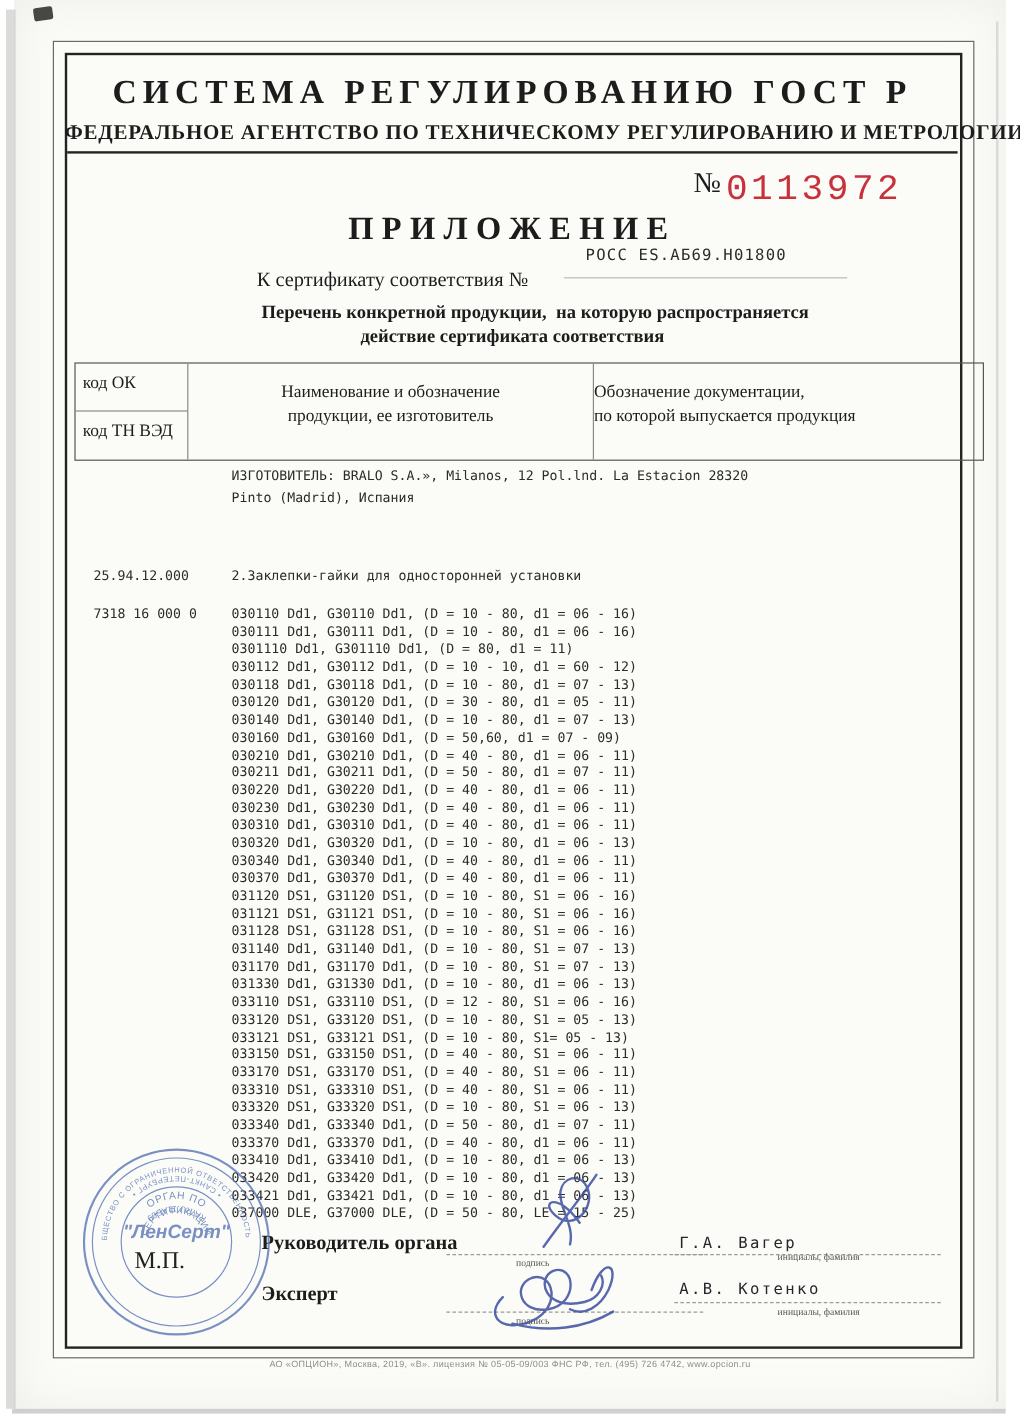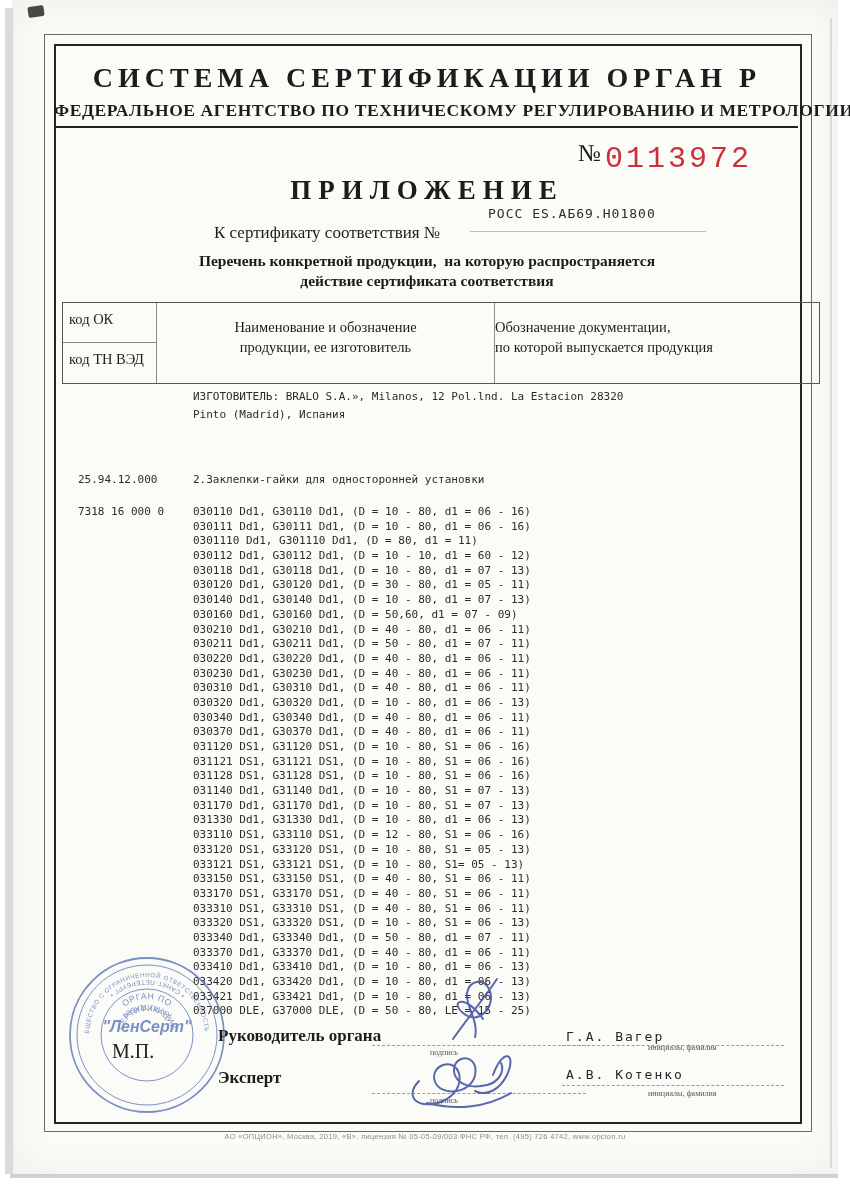--- a/index.html
+++ b/index.html
@@ -25,21 +25,21 @@
   .num-sign{font-size:24px;vertical-align:6px;}
   .num-value{font-family:"DejaVu Sans Mono", monospace;font-size:30px;letter-spacing:3px;}
   .doc-title{position:absolute;left:54px;top:175px;width:746px;text-align:center;
              font-size:27px;font-weight:bold;letter-spacing:7px;}
   .cert-label{position:absolute;left:214px;top:223px;font-size:17px;}
   .cert-number{position:absolute;left:488px;top:206px;font-family:"DejaVu Sans Mono", monospace;
                font-size:13px;letter-spacing:1px;}
   .cert-underline{position:absolute;left:470px;top:231px;width:236px;border-bottom:1px solid #b7bdb8;}
   .subtitle{position:absolute;left:54px;width:746px;text-align:center;font-size:15.5px;
             font-weight:bold;white-space:pre;}
-  .subtitle.l1{top:252px;} .subtitle.l2{top:272px;}
+  .subtitle.l1{top:252px;margin-left:19px;} .subtitle.l2{top:272px;}
   
   .spec-table{position:absolute;left:62px;top:302px;width:756px;height:80px;border:1px solid #565652;}
   .tcol-div1{position:absolute;left:93px;top:0;width:1px;height:100%;background:#8a8a86;}
   .tcol-div2{position:absolute;left:431px;top:0;width:1px;height:100%;background:#8a8a86;}
   .trow-div{position:absolute;left:0;top:39px;width:93px;height:1px;background:#8a8a86;}
   .tcell{position:absolute;font-size:14.5px;}
   .cell-ok{left:6px;top:8px;} .cell-tnved{left:6px;top:48px;}
   .cell-c2{left:94px;top:14px;width:337px;text-align:center;line-height:20px;}
   .cell-c3{left:432px;top:14px;width:324px;text-align:left;line-height:20px;}
   
@@ -78,21 +78,21 @@
 <div class="page">
   <div class="paper"></div>
   <div class="edge-left"></div>
   <div class="edge-bottom"></div>
   <div class="edge-right"></div>
   <div class="corner-mark"></div>
 
   <div class="frame-outer"></div>
   <div class="frame-inner"></div>
 
-  <div class="sys-title">СИСТЕМА СЕРТИФИКАЦИИ ОРГАН Р</div>
+  <div class="sys-title">СИСТЕМА РЕГУЛИРОВАНИЮ ГОСТ Р</div>
   <div class="agency">ФЕДЕРАЛЬНОЕ АГЕНТСТВО ПО ТЕХНИЧЕСКОМУ РЕГУЛИРОВАНИЮ И МЕТРОЛОГИИ</div>
   <div class="header-rule"></div>
 
   <div class="num-group">
     <span class="num-sign">№</span>
     <span class="num-value" id="form-number" style="color: rgb(200, 48, 58); font-family: Liberation Mono, monospace;">0113972</span>
   </div>
 
   <div class="doc-title">ПРИЛОЖЕНИЕ</div>
   <div class="cert-label">К сертификату соответствия №</div>

